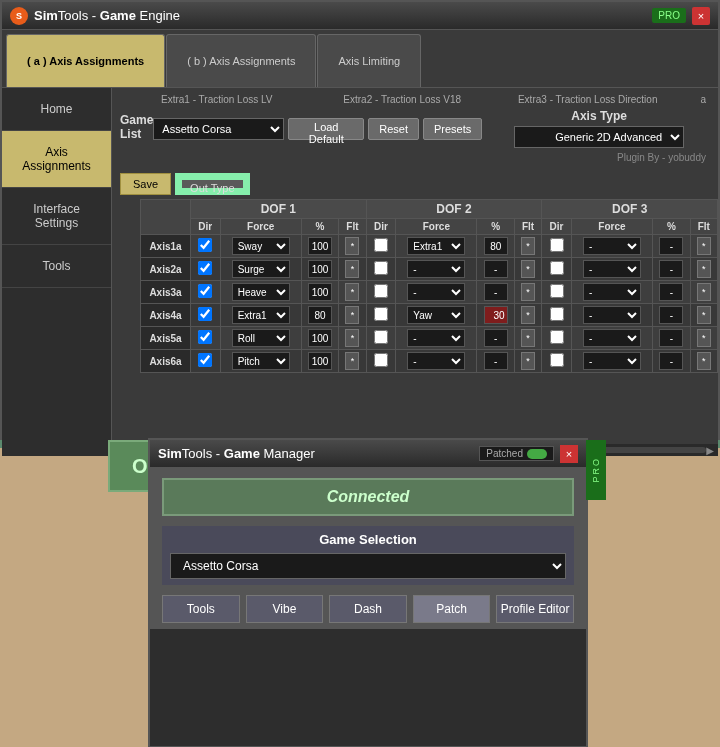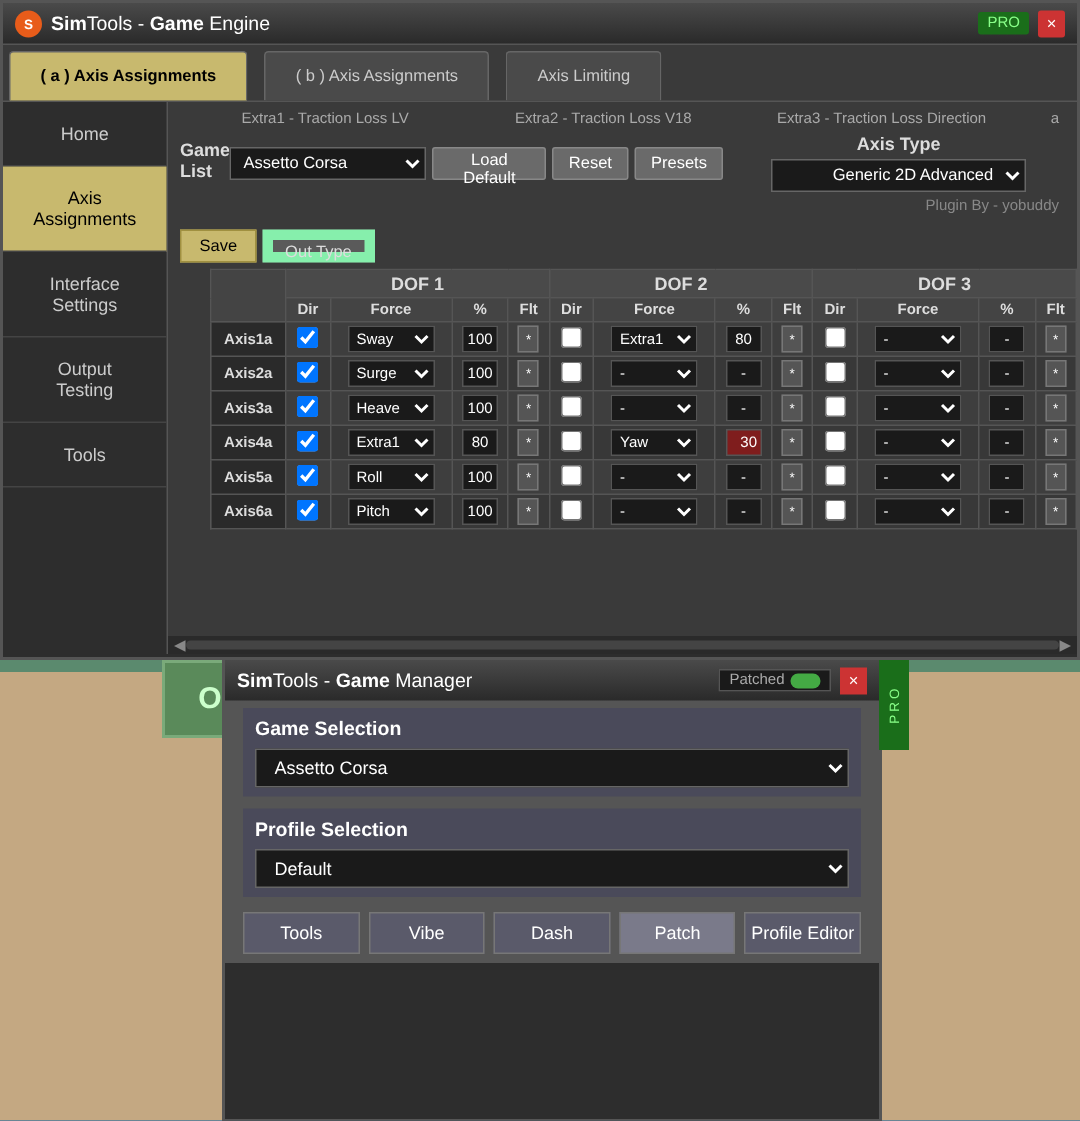--- a/index.html
+++ b/index.html
@@ -91,28 +91,28 @@
     
     .tab-bar {
       background: #3a3a3a;
       display: flex;
       align-items: center;
       padding: 4px 4px 0;
       border-bottom: 1px solid #555;
     }
 
     .tab {
-      padding: 10px 20px;
+      padding: 20px 20px;
       font-size: 11px;
       color: #ccc;
       cursor: pointer;
       border: 1px solid #666;
       border-bottom: none;
       background: #4a4a4a;
-      margin-right: 11px;
+      margin-right: 1px;
       border-radius: 3px 3px 0 0;
     }
 
     .tab.active {
       background: #c8b96e;
       color: #000;
       font-weight: bold;
     }
 
     
@@ -426,20 +426,21 @@
       font-style: italic;
     }
 
     .gm-section {
       background: #4a4a5a;
       margin: 4px 12px;
       padding: 6px 8px;
     }
 
     .gm-section-title {
+      text-align: center;
       font-size: 13px;
       font-weight: bold;
       color: #fff;
       margin-bottom: 6px;
     }
 
     select.gm-select {
       background: #1a1a1a;
       color: #fff;
       border: 1px solid #666;
@@ -523,24 +524,20 @@
 
     <div class="left-nav">
       <div class="nav-item">Home</div>
       <div class="nav-item active">
         <span>Axis</span><br>
         <span>Assignments</span>
       </div>
       <div class="nav-item">
         <span>Interface</span><br>
         <span>Settings</span>
-      </div>
-      <div class="nav-item">
-        <span>Output</span><br>
-        <span>Testing</span>
       </div>
       <div class="nav-item">Tools</div>
     </div>
 
     <div class="main-content">
 
       <div class="game-config">
         <div class="game-config-top">
           <span style="flex:1;text-align:center;">Extra1 - Traction Loss LV</span>
           <span style="flex:1;text-align:center;">Extra2 - Traction Loss V18</span>
@@ -716,34 +713,29 @@
     </div>
     <div class="gm-close">×</div>
   </div>
 
   <div class="pro-side-badge">
     <span class="pro-side-text">PRO</span>
   </div>
 
   <div class="gm-content">
 
+    <div class="connected-bar">Connected</div>
 
     <div class="gm-section">
       <div class="gm-section-title">Game Selection</div>
       <select class="gm-select">
         <option>Assetto Corsa</option>
       </select>
     </div>
 
-    <div class="gm-section">
-      <div class="gm-section-title">Profile Selection</div>
-      <select class="gm-select">
-        <option>Default</option>
-      </select>
-    </div>
 
     <div class="gm-footer">
       <button class="gm-btn">Tools</button>
       <button class="gm-btn">Vibe</button>
       <button class="gm-btn">Dash</button>
       <button class="gm-btn active">Patch</button>
       <button class="gm-btn">Profile Editor</button>
     </div>
   </div>
 </div>

